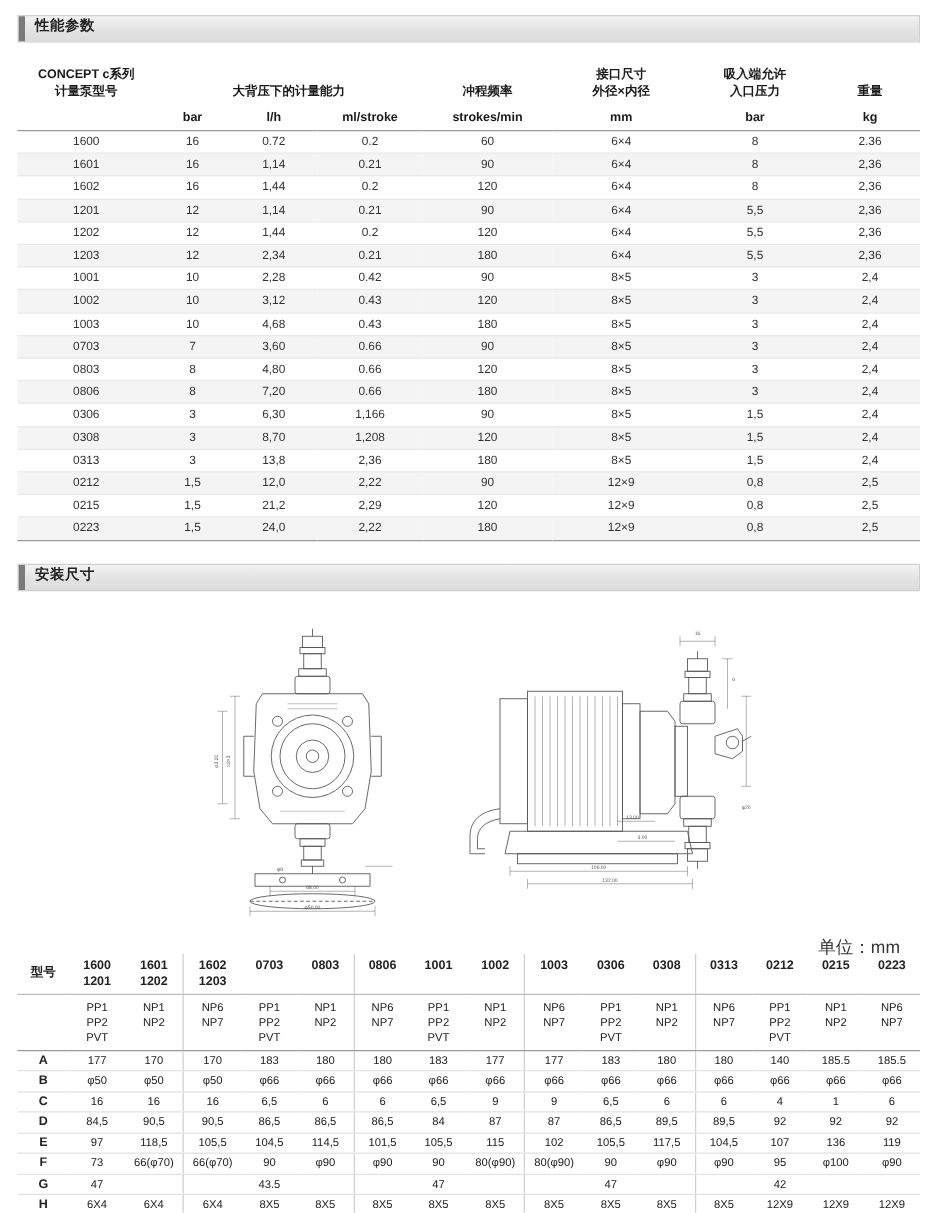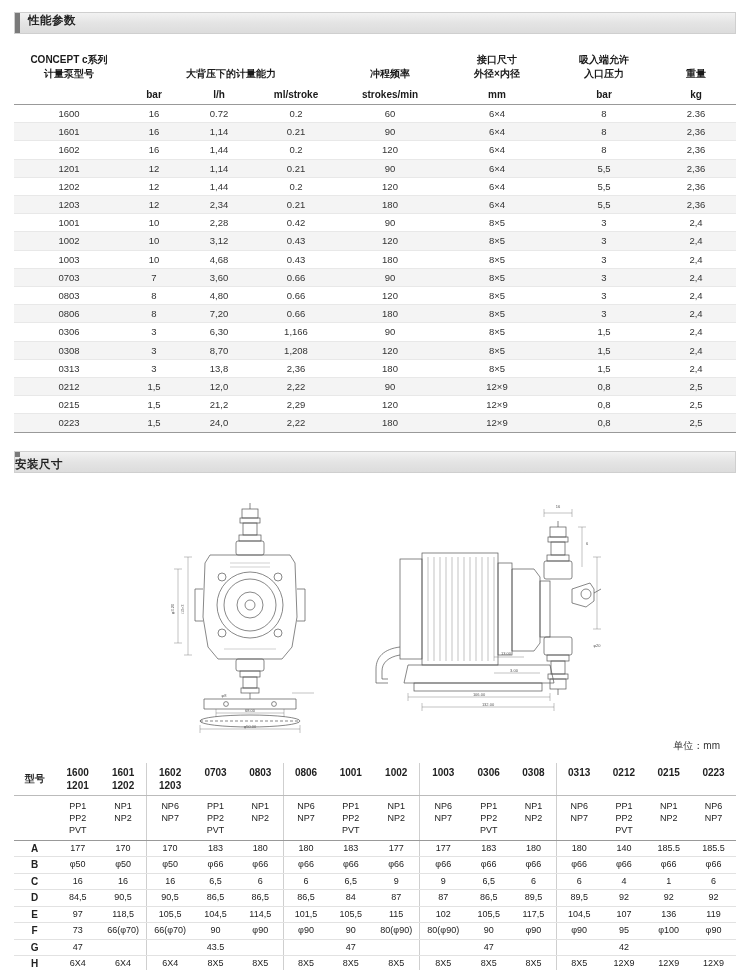--- a/index.html
+++ b/index.html
@@ -109,22 +109,22 @@
   .draw-right {
     position: absolute;
     left: 340px;
     top: 8px;
     width: 250px;
     height: 240px;
   }
   .unit-note {
     position: absolute;
     right: 16px;
-    top: 250px;
-    font-size: 10px;
+    top: 260px;
+    font-size: 14px;
     color: #333;
   }
 
   
   .dims-wrap {
     margin: 16px 14px 0 14px;
   }
   table.dims {
     border-collapse: collapse;
     width: 722px;
@@ -386,21 +386,21 @@
             <td class="col-ml">2,22</td>
             <td class="col-str">180</td>
             <td class="col-conn">12×9</td>
             <td class="col-inlet">0,8</td>
             <td class="col-weight">2,5</td>
           </tr>
         </tbody>
     </table>
   </div>
 
-  <div class="section-bar" style="margin-top:18px;flex-direction:column;">
+  <div class="section-bar" style="margin-top:18px;">
     <div class="accent"></div>
     <div class="title">安装尺寸</div>
   </div>
 
   <div class="drawings">
 
     <div class="draw-left">
       <svg viewBox="0 0 170 240" width="170" height="240">
         <g fill="none" stroke="#555" stroke-width="0.7">
 

